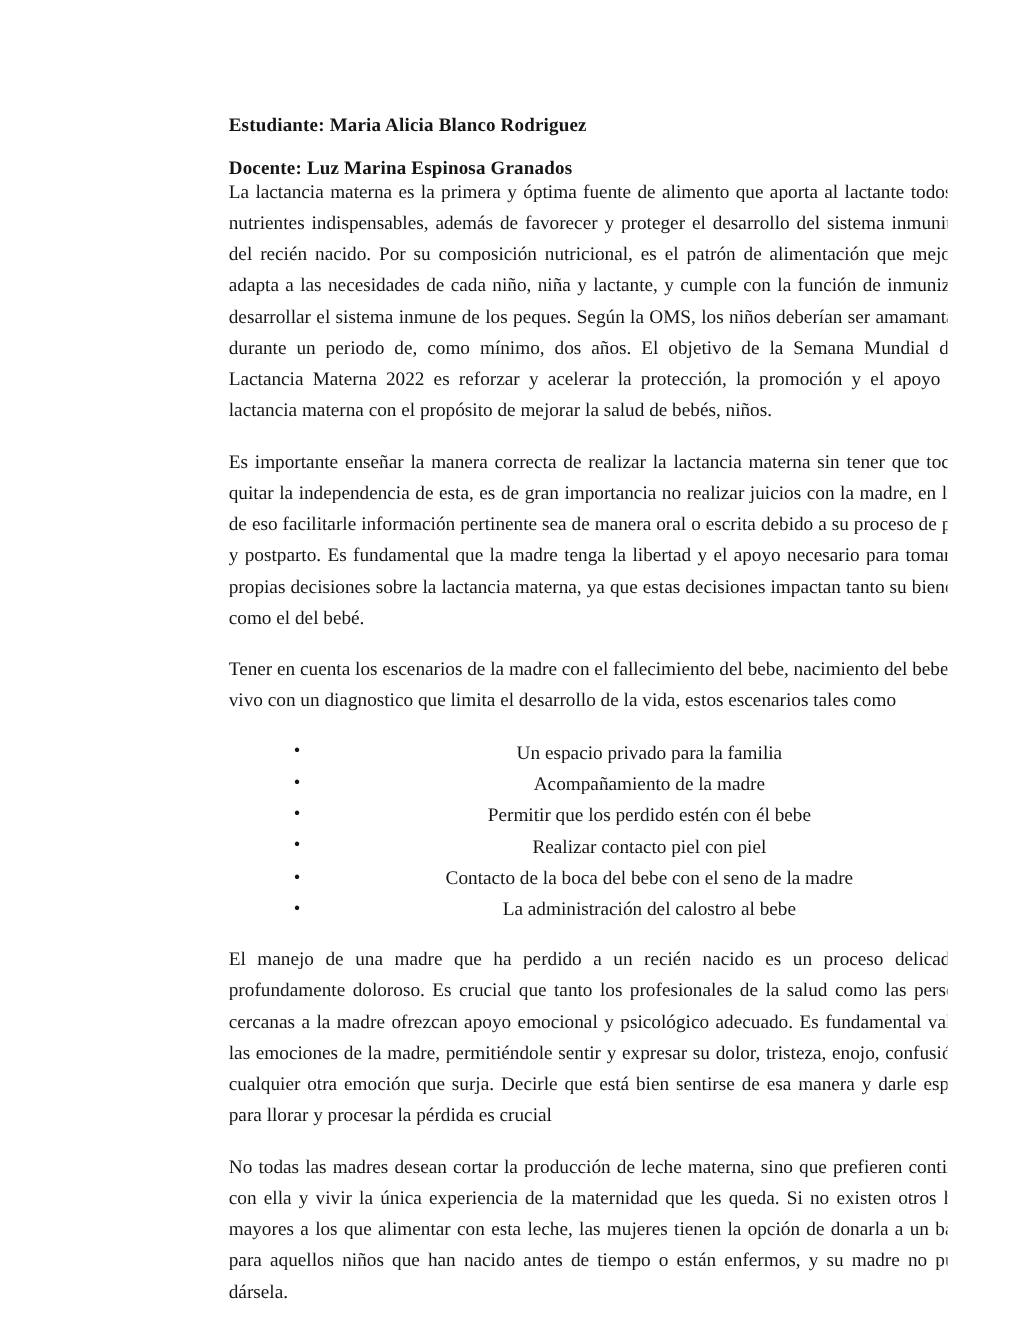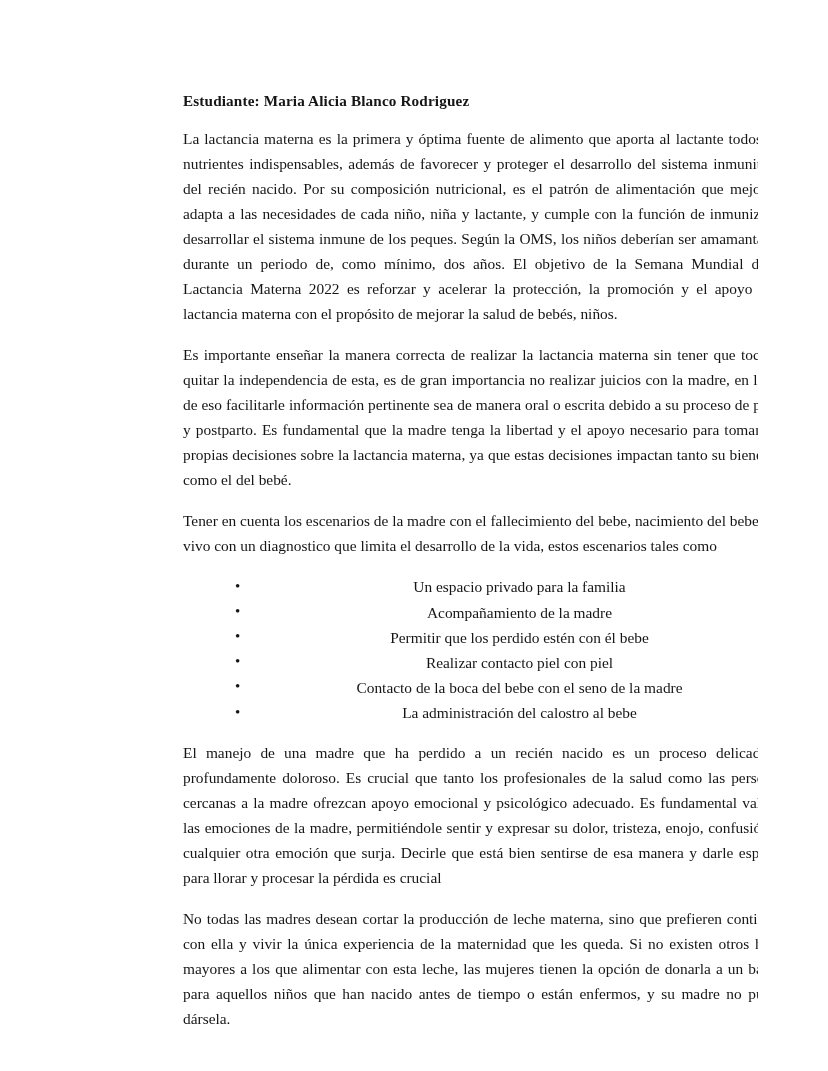--- a/index.html
+++ b/index.html
@@ -85,20 +85,21 @@
   }
 </style>
 </head>
 <body>
 
 <div class="page">
   <div class="content">
 
     <p class="meta-line first">Estudiante: Maria Alicia Blanco Rodriguez</p>
 
+    <p class="meta-line">Docente: Luz Marina Espinosa Granados</p>
 
 
     <p class="para p1">La lactancia materna es la primera y óptima fuente de alimento que aporta al lactante todos los nutrientes indispensables, además de favorecer y proteger el desarrollo del sistema inmunitario del recién nacido. Por su composición nutricional, es el patrón de alimentación que mejor se adapta a las necesidades de cada niño, niña y lactante, y cumple con la función de inmunizar y desarrollar el sistema inmune de los peques. Según la OMS, los niños deberían ser amamantados durante un periodo de, como mínimo, dos años. El objetivo de la Semana Mundial de la Lactancia Materna 2022 es reforzar y acelerar la protección, la promoción y el apoyo a la lactancia materna con el propósito de mejorar la salud de bebés, niños.</p>
 
     <p class="para gap">Es importante enseñar la manera correcta de realizar la lactancia materna sin tener que tocar o quitar la independencia de esta, es de gran importancia no realizar juicios con la madre, en lugar de eso facilitarle información pertinente sea de manera oral o escrita debido a su proceso de parto y postparto. Es fundamental que la madre tenga la libertad y el apoyo necesario para tomar sus propias decisiones sobre la lactancia materna, ya que estas decisiones impactan tanto su bienestar como el del bebé.</p>
 
     <p class="para gap left-align">Tener en cuenta los escenarios de la madre con el fallecimiento del bebe, nacimiento del bebe vivo con un diagnostico que limita el desarrollo de la vida, estos escenarios tales como</p>
 
     <ul class="bullets">
       <li>Un espacio privado para la familia</li>

